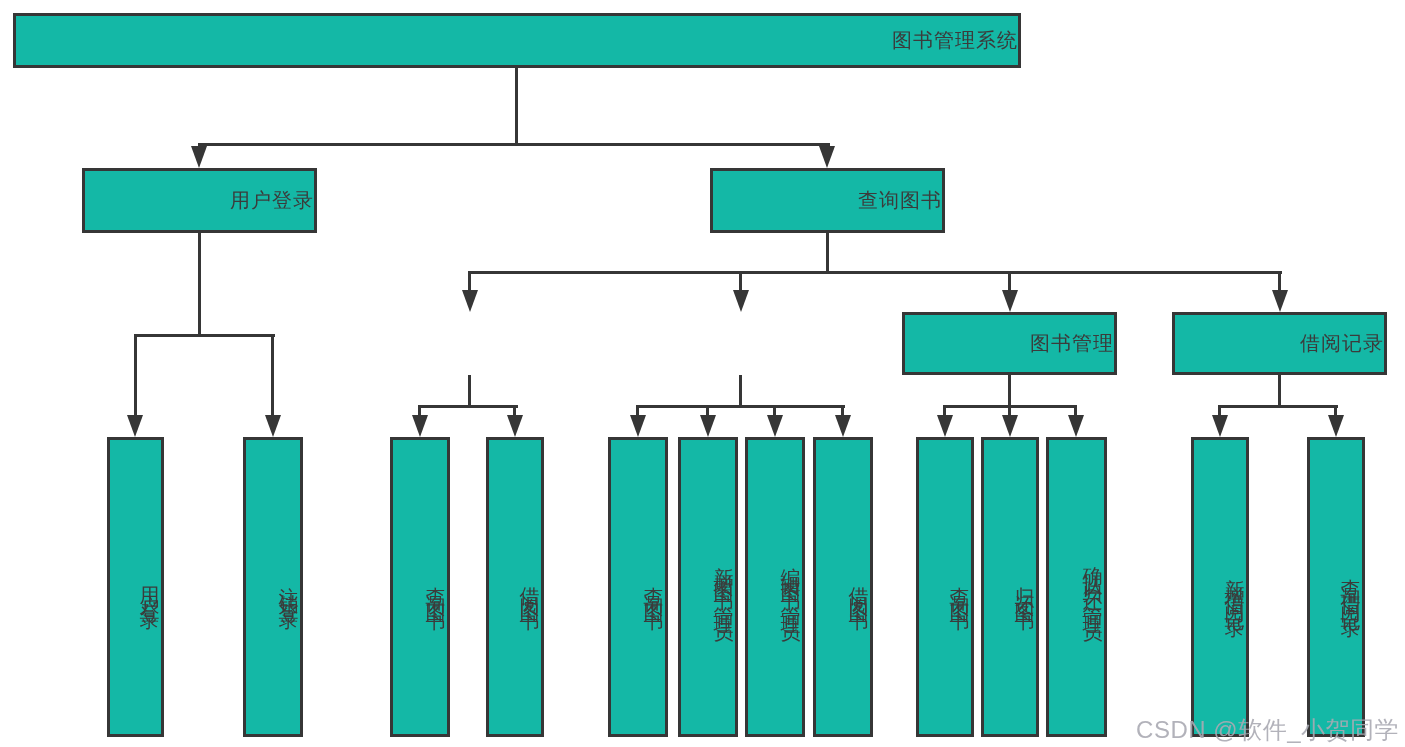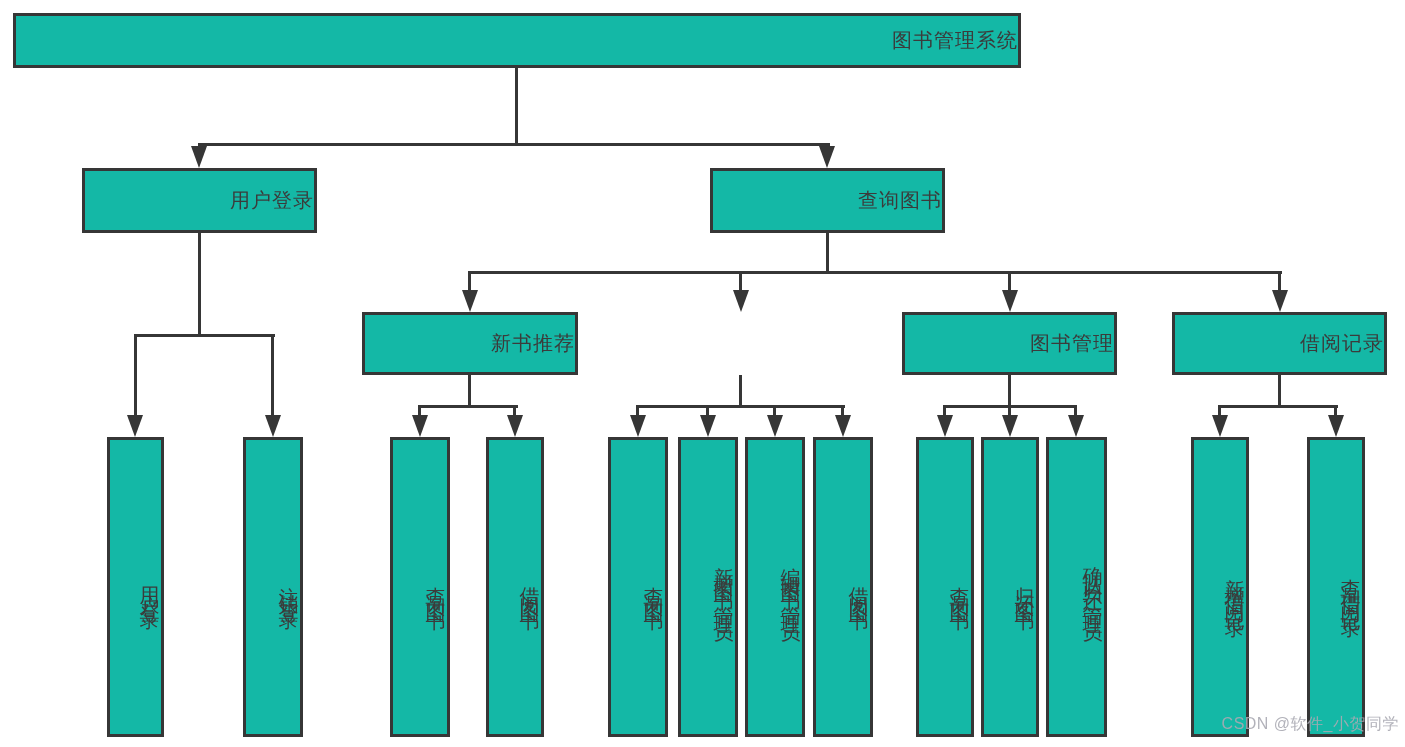--- a/index.html
+++ b/index.html
@@ -37,42 +37,39 @@
 
   
   .vline,.hline{position:absolute;background:#363636;z-index:1;}
   .vline{width:3px;}
   .hline{height:3px;}
   .ah{position:absolute;width:0;height:0;z-index:1;
       border-left:8px solid transparent;border-right:8px solid transparent;
       border-top:22px solid #363636;}
 
   
-  .watermark{position:absolute;right:6px;top:714px;font-size:16px;color:rgba(170,170,178,0.9);
+  .watermark{position:absolute;right:6px;top:714px;font-size:24px;color:rgba(170,170,178,0.9);
              letter-spacing:0.5px;z-index:5;white-space:nowrap;}
 </style>
 </head>
 <body>
 
 <div class="canvas">
 
   <div class="node h n-root">
     <span>图书管理系统</span>
   </div>
 
   <div class="node h n-l2a">
     <span>用户登录</span>
   </div>
   <div class="node h n-l2b">
     <span>查询图书</span>
   </div>
 
-  <div class="node h n-l3a">
-    <span>新书推荐</span>
-  </div>
   <div class="node h n-l3c">
     <span>图书管理</span>
   </div>
   <div class="node h n-l3d">
     <span>借阅记录</span>
   </div>
 
   <div class="node v n-v1">
     <span>用户登录</span>
   </div>

